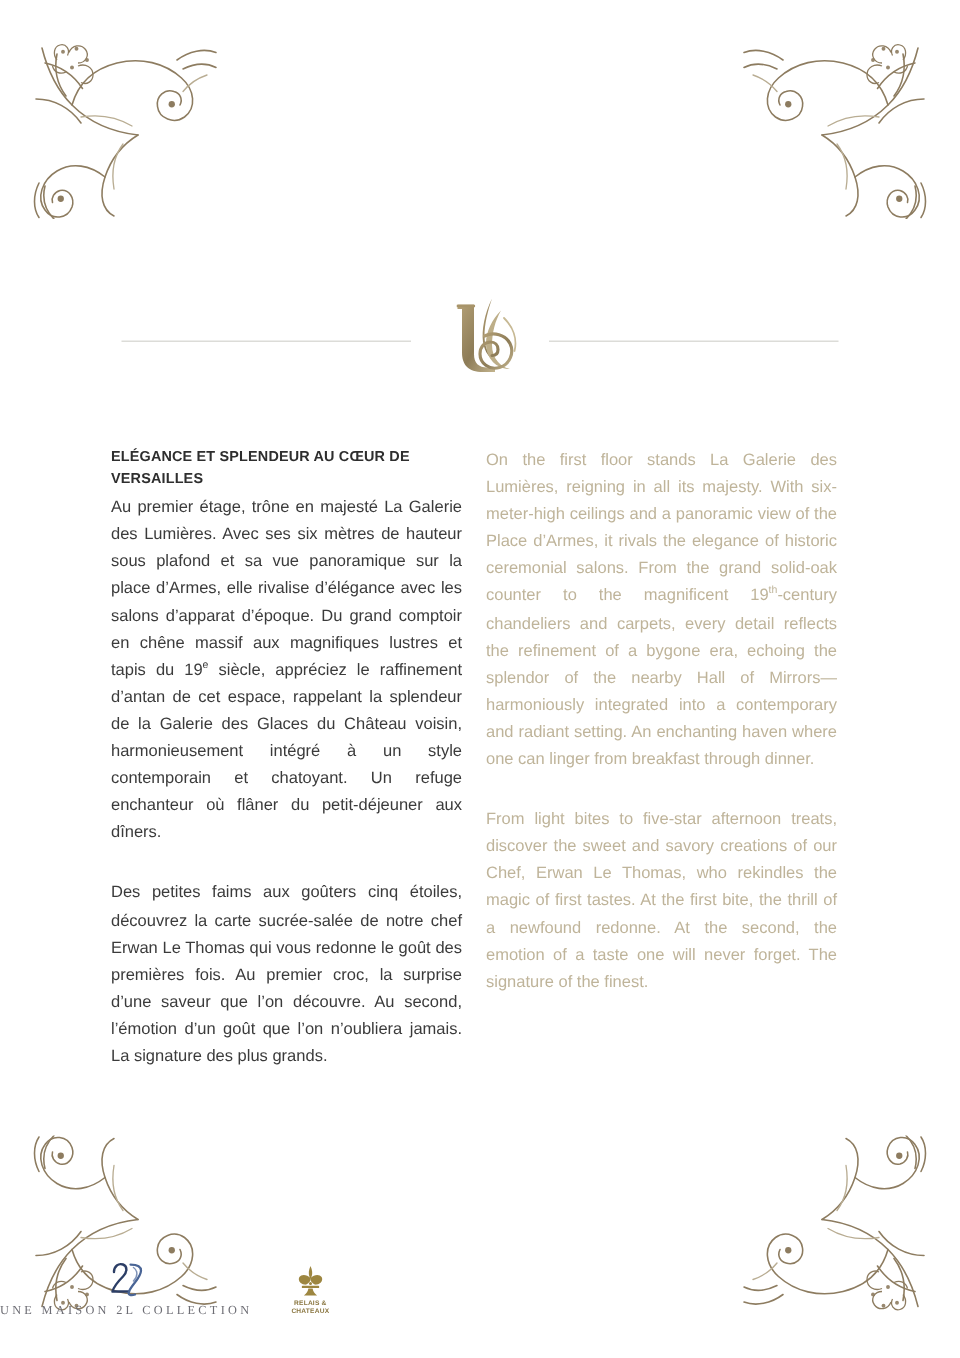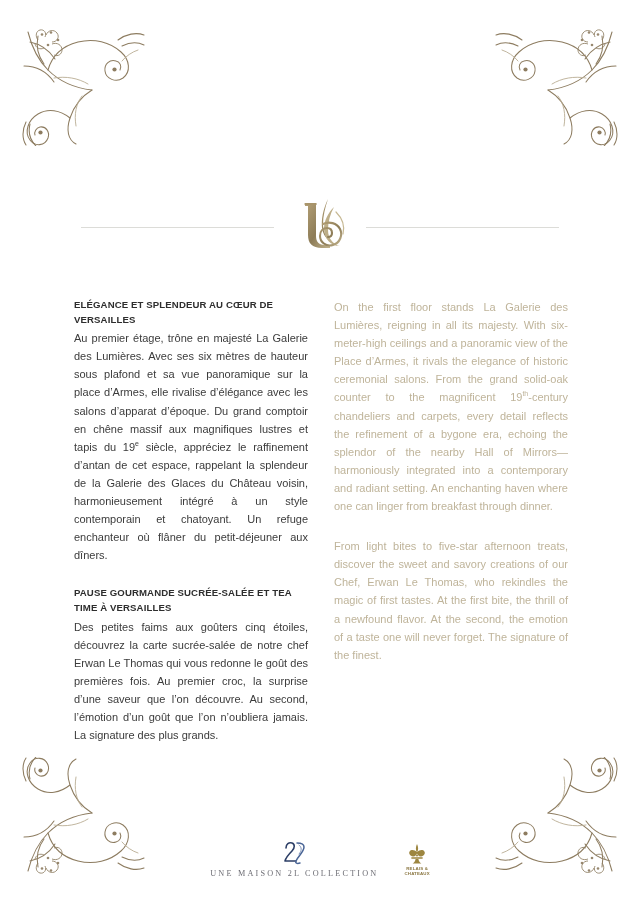--- a/index.html
+++ b/index.html
@@ -55,21 +55,21 @@
   }
   .monogram svg { display: block; width: 100%; height: 100%; }
 
   
   .content {
     position: absolute;
     left: 74px;
     top: 298px;
     width: 494px;
     display: flex;
-    gap: 26px;
+    gap: 16px;
   }
   .col { width: 234px; }
 
   .sec + .sec { margin-top: 22px; }
 
   h2.head {
     margin: 0 0 2px 0;
     font-size: 9.6px;
     font-weight: bold;
     letter-spacing: 0.12px;
@@ -95,21 +95,21 @@
   .col-en p.body  { color: #bfb49a; }
   .col-en p.body sup { color: #bfb49a; }
 
   
   .footer {
     position: absolute;
     left: 0; right: 0;
     bottom: 27px;
     display: flex;
     align-items: flex-end;
-    justify-content: center;
+    justify-content: flex-start;
     gap: 26px;
   }
   .maison {
     display: flex;
     flex-direction: column;
     align-items: center;
   }
   .maison-mark { width: 30px; height: 26px; }
   .maison-mark svg { display: block; width: 100%; height: 100%; }
   .maison-text {
@@ -327,31 +327,30 @@
   </div>
 
   <div class="content">
 
     <div class="col col-fr">
       <div class="sec">
         <h2 class="head">ELÉGANCE ET SPLENDEUR AU CŒUR DE VERSAILLES</h2>
         <p class="body">Au premier étage, trône en majesté La Galerie des Lumières. Avec ses six mètres de hauteur sous plafond et sa vue panoramique sur la place d’Armes, elle rivalise d’élégance avec les salons d’apparat d’époque. Du grand comptoir en chêne massif aux magnifiques lustres et tapis du 19<sup>e</sup> siècle, appréciez le raffinement d’antan de cet espace, rappelant la splendeur de la Galerie des Glaces du Château voisin, harmonieusement intégré à un style contemporain et chatoyant. Un refuge enchanteur où flâner du petit-déjeuner aux dîners.</p>
       </div>
       <div class="sec">
-        <h2 class="head">PAUSE GOURMANDE SUCRÉE-SALÉE ET TEA TIME À VERSAILLES</h2>
         <p class="body">Des petites faims aux goûters cinq étoiles, découvrez la carte sucrée-salée de notre chef Erwan Le Thomas qui vous redonne le goût des premières fois. Au premier croc, la surprise d’une saveur que l’on découvre. Au second, l’émotion d’un goût que l’on n’oubliera jamais. La signature des plus grands.</p>
       </div>
     </div>
 
     <div class="col col-en">
       <div class="sec">
         <p class="body">On the first floor stands La Galerie des Lumières, reigning in all its majesty. With six-meter-high ceilings and a panoramic view of the Place d’Armes, it rivals the elegance of historic ceremonial salons. From the grand solid-oak counter to the magnificent 19<sup>th</sup>-century chandeliers and carpets, every detail reflects the refinement of a bygone era, echoing the splendor of the nearby Hall of Mirrors—harmoniously integrated into a contemporary and radiant setting. An enchanting haven where one can linger from breakfast through dinner.</p>
       </div>
       <div class="sec">
-        <p class="body">From light bites to five-star afternoon treats, discover the sweet and savory creations of our Chef, Erwan Le Thomas, who rekindles the magic of first tastes. At the first bite, the thrill of a newfound flavor. At the second, the emotion of a taste one will never forget. The signature of the finest.</p>
+        <p class="body">From light bites to five-star afternoon treats, discover the sweet and savory creations of our Chef, Erwan Le Thomas, who rekindles the magic of first tastes. At the first bite, the thrill of a newfound redonne. At the second, the emotion of a taste one will never forget. The signature of the finest.</p>
       </div>
     </div>
 
   </div>
 
   <div class="footer">
 
     <div class="maison">
       <div class="maison-mark">
         <svg viewBox="0 0 30 26" xmlns="http://www.w3.org/2000/svg">

